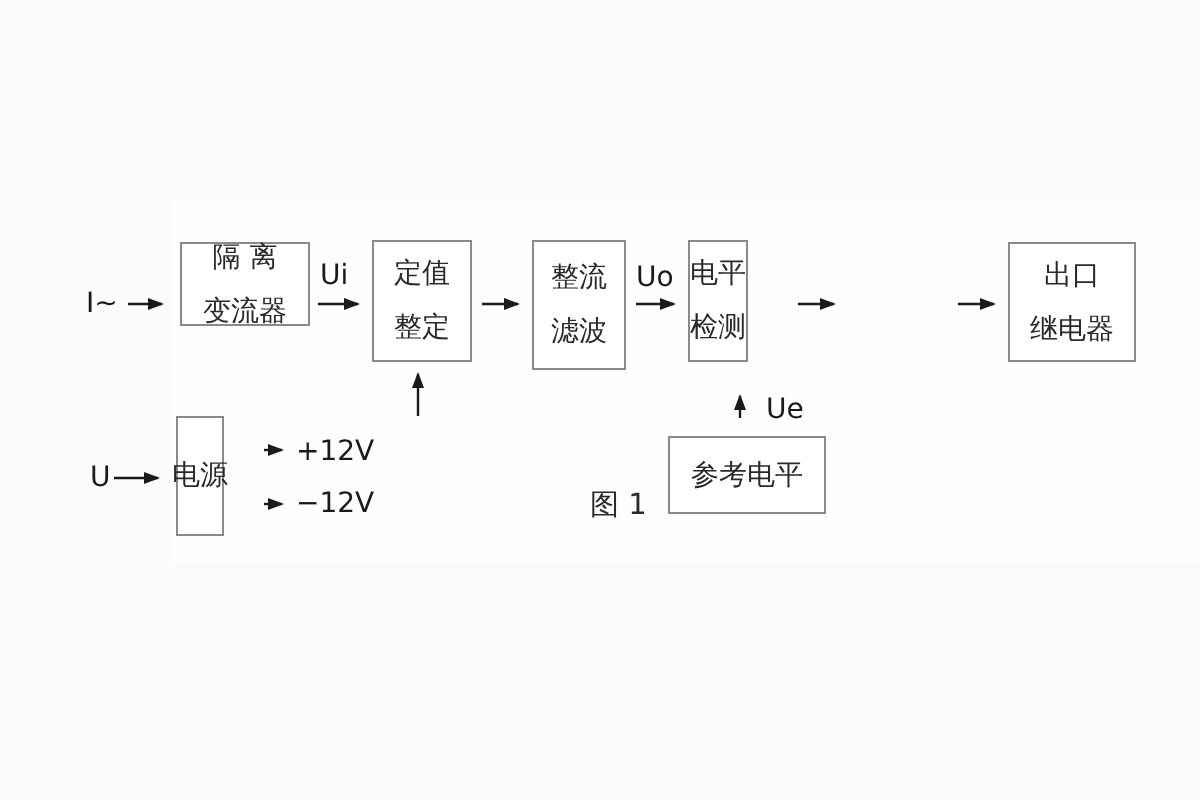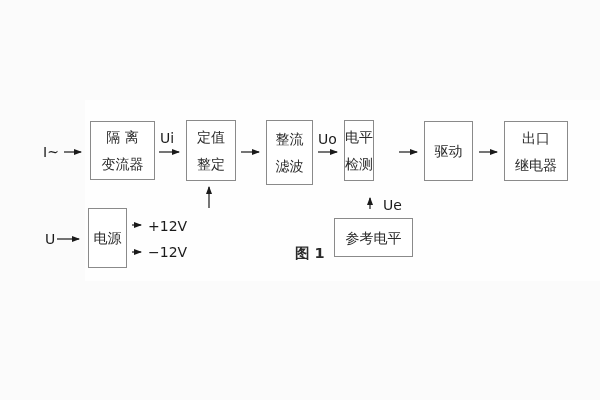--- a/index.html
+++ b/index.html
@@ -22,21 +22,21 @@
     gap:13px;
     color:var(--text,#2a2a2a);
     font-size:14px;line-height:1;white-space:nowrap;
   }
   .sig{
     position:absolute;color:var(--line,#1a1a1a);
     font-size:14px;line-height:1;white-space:nowrap;
   }
   .caption{
     position:absolute;color:var(--text,#2a2a2a);
-    font-size:14.5px;line-height:1;white-space:nowrap;font-weight:bold;
+    font-size:14.5px;line-height:1;white-space:nowrap;
   }
 </style>
 </head>
 <body>
 
 <div class="stage">
 
   <div class="panel"></div>
 
   <svg class="wires" width="600" height="400" viewBox="0 0 600 400" aria-hidden="true">
@@ -53,50 +53,47 @@
       <line x1="399" y1="152" x2="417" y2="152" marker-end="url(#ah)"></line>
       <line x1="479" y1="152" x2="497" y2="152" marker-end="url(#ah)"></line>
       <line x1="57" y1="239" x2="79" y2="239" marker-end="url(#ah)"></line>
       <line x1="132" y1="225" x2="141" y2="225" marker-end="url(#ah)"></line>
       <line x1="132" y1="252" x2="141" y2="252" marker-end="url(#ah)"></line>
       <line x1="209" y1="208" x2="209" y2="187" marker-end="url(#ah)"></line>
       <line x1="370" y1="209" x2="370" y2="198" marker-end="url(#ah)"></line>
     </g>
   </svg>
 
-  <div class="block" style="left:90px;top:121px;width:65px;height:59px">
+  <div class="block" style="left:90px;top:121px;width:65px;height:42px">
     <span>隔 离</span>
     <span>变流器</span>
   </div>
 
   <div class="block" style="left:186px;top:120px;width:50px;height:61px">
     <span>定值</span>
     <span>整定</span>
   </div>
 
   <div class="block" style="left:266px;top:120px;width:47px;height:65px">
     <span>整流</span>
     <span>滤波</span>
   </div>
 
   <div class="block" style="left:344px;top:120px;width:30px;height:61px">
     <span>电平</span>
     <span>检测</span>
   </div>
 
-  <div class="block" style="left:424px;top:121px;width:49px;height:60px">
-    <span>驱动</span>
-  </div>
 
   <div class="block" style="left:504px;top:121px;width:64px;height:60px">
     <span>出口</span>
     <span>继电器</span>
   </div>
 
-  <div class="block" style="left:88px;top:208px;width:39px;height:60px">
+  <div class="block" style="left:88px;top:208px;width:24px;height:60px">
     <span>电源</span>
   </div>
 
 
   <div class="block" style="left:334px;top:218px;width:79px;height:39px">
     <span>参考电平</span>
   </div>
 
   <span class="sig" style="left:43px;top:145px">I~</span>
   <span class="sig" style="left:45px;top:232px">U</span>

